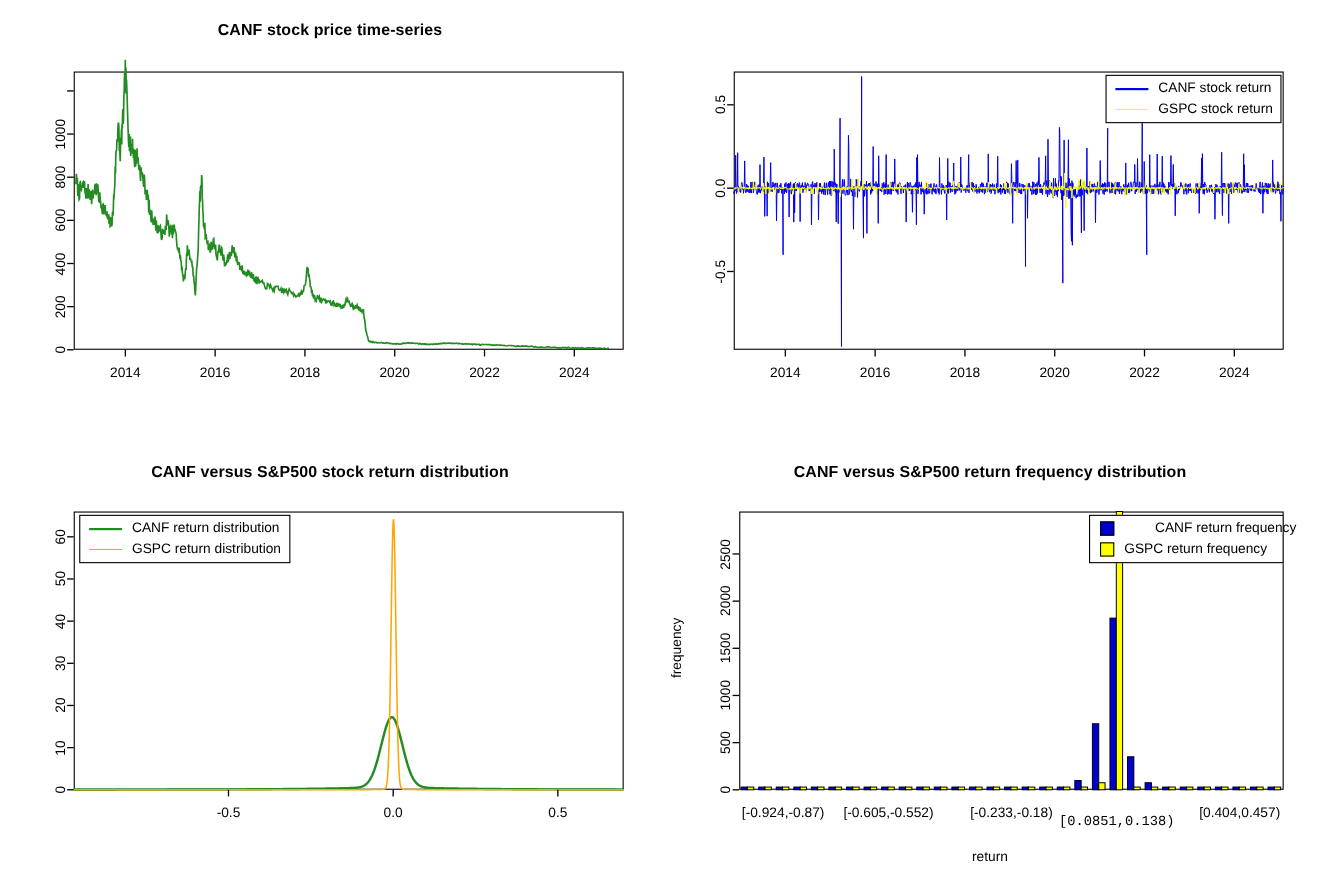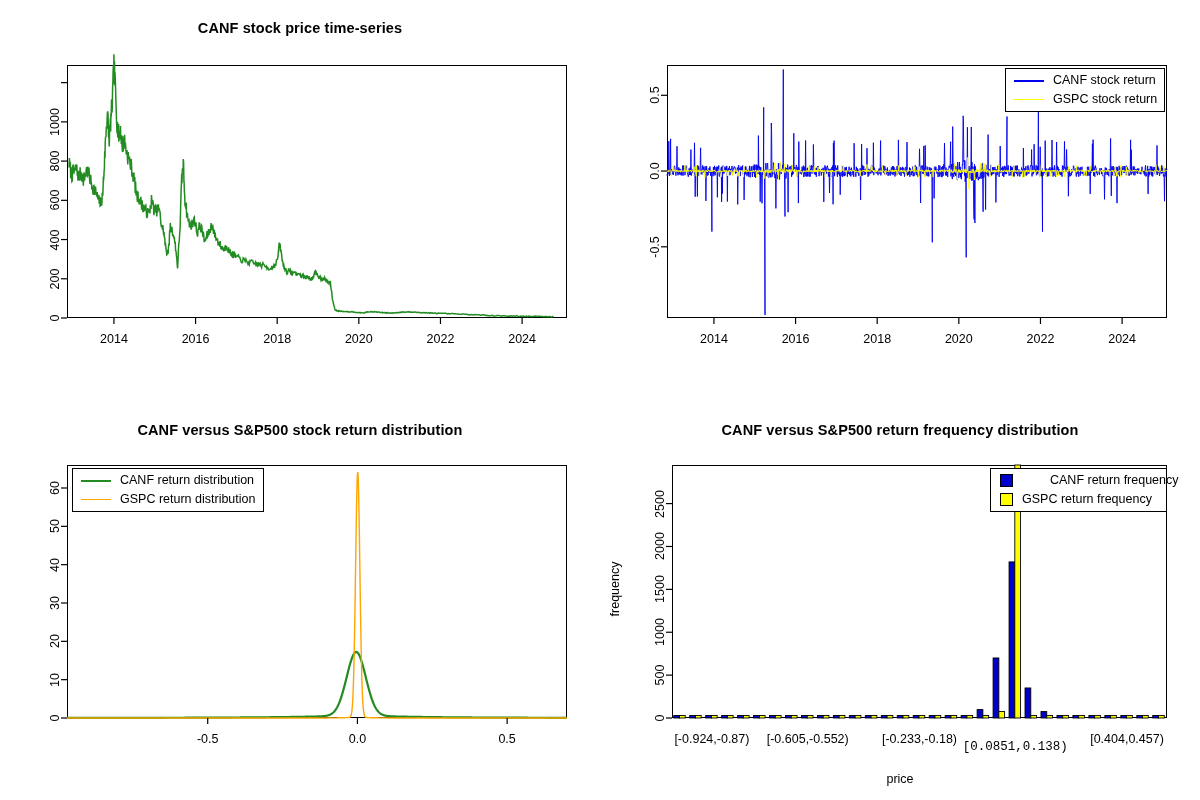--- a/index.html
+++ b/index.html
@@ -219,21 +219,21 @@
         <div class="tick-lab" style="left: 60px; top: 232.237px; transform: translate(-50%, -50%) rotate(-90deg);">1000</div>
         <div class="tick-lab" style="left: 60px; top: 189.356px; transform: translate(-50%, -50%) rotate(-90deg);">1500</div>
         <div class="tick-lab" style="left: 60px; top: 146.475px; transform: translate(-50%, -50%) rotate(-90deg);">2000</div>
         <div class="tick-lab" style="left: 60px; top: 103.593px; transform: translate(-50%, -50%) rotate(-90deg);">2500</div>
         <div class="tick-lab" style="left: 111.919px; top: 332px; transform: translateX(-50%);">[-0.924,-0.87)</div>
         <div class="tick-lab" style="left: 207.726px; top: 332px; transform: translateX(-50%);">[-0.605,-0.552)</div>
         <div class="tick-lab" style="left: 319.5px; top: 332px; transform: translateX(-50%);">[-0.233,-0.18)</div>
         <div class="tick-lab" style="left: 415.306px; top: 340px; transform: translateX(-50%); font-family: Liberation Mono, monospace;">[0.0851,0.138)</div>
         <div class="tick-lab" style="left: 527px; top: 332px; transform: translateX(-50%);">[0.404,0.457)</div>
       </div>
-    <div class="axtitle" style="left:0;right:0;text-align:center;top:372px;">price</div>
+    <div class="axtitle" style="left:0;right:0;text-align:center;top:372px;">return</div>
     <div class="axtitle ylab-rot" style="left:-20px;top:182px;width:70px;text-align:center;">frequency</div>
     <div class="legend" id="p4-legend" style="left:390px;top:68px;width:177px;height:44px;">
       <div class="legrow" style="margin-top:2px;padding-left:0;gap:28px;">
         <span class="legsq" style="background:#0000CD;"></span>
         <span class="legtxt">CANF return frequency</span>
       </div>
       <div class="legrow" style="padding-left:0;">
         <span class="legsq" style="background:#FFFF00;"></span>
         <span class="legtxt">GSPC return frequency</span>
       </div>

